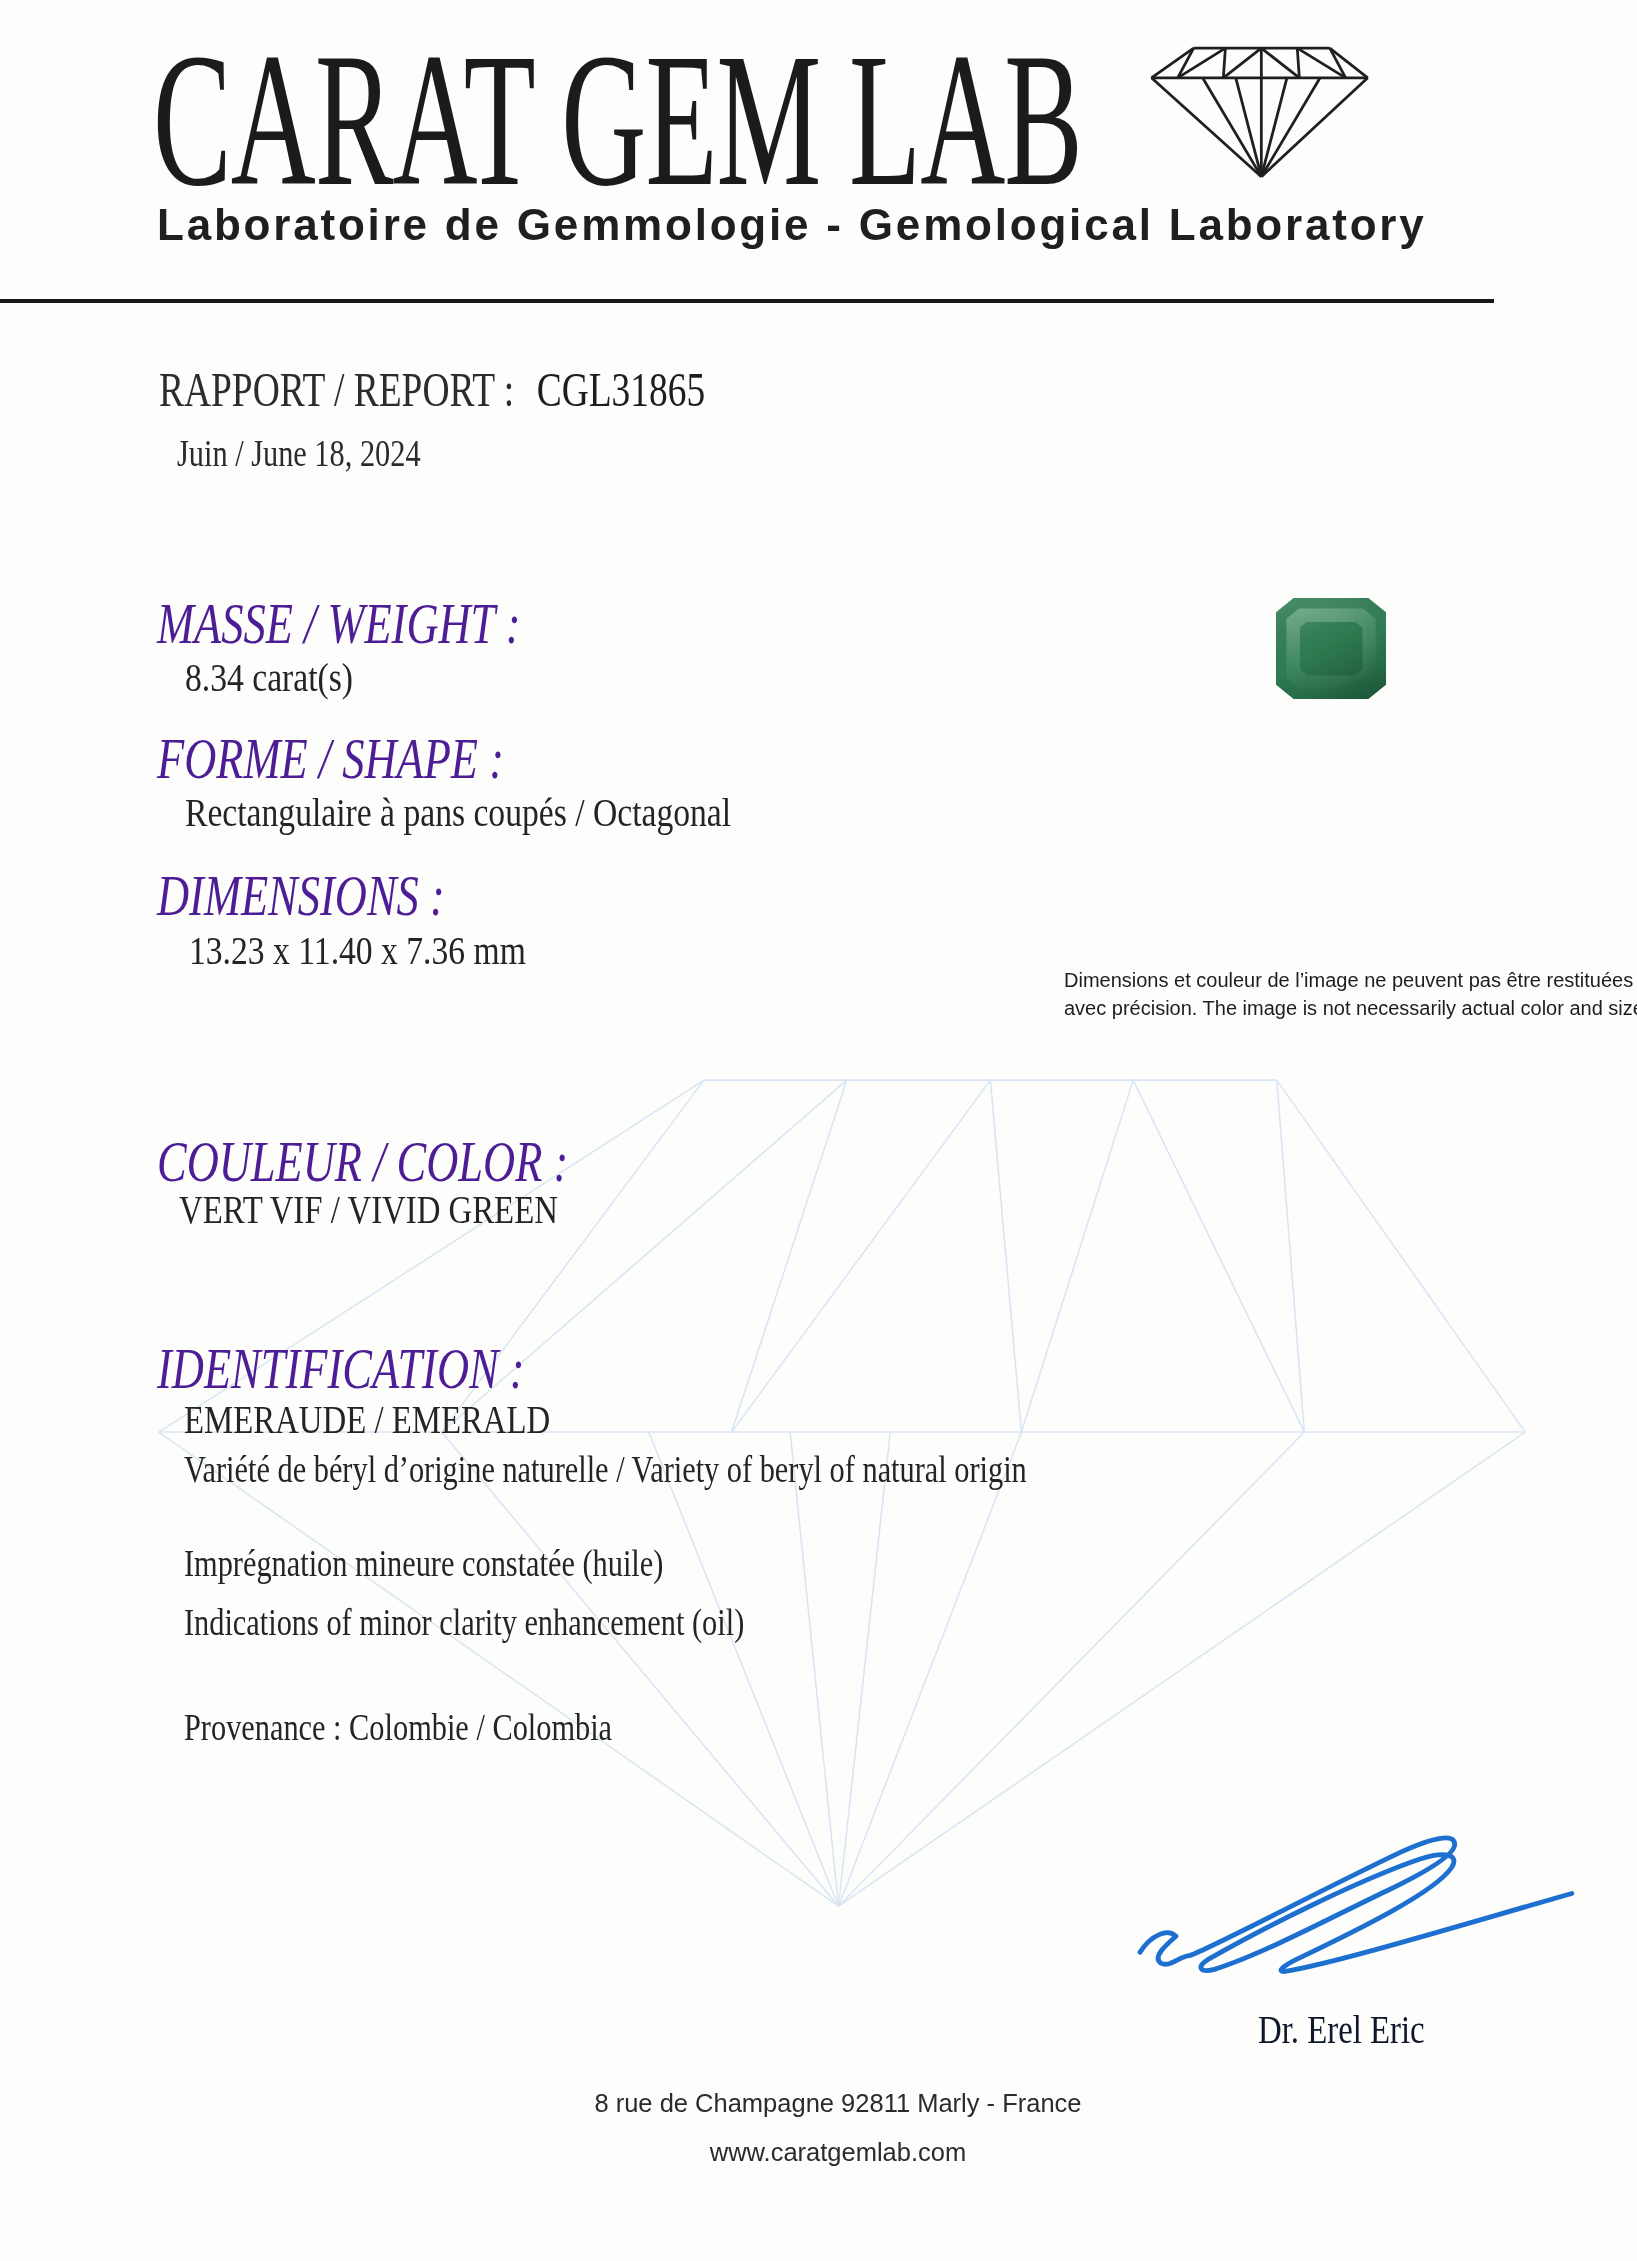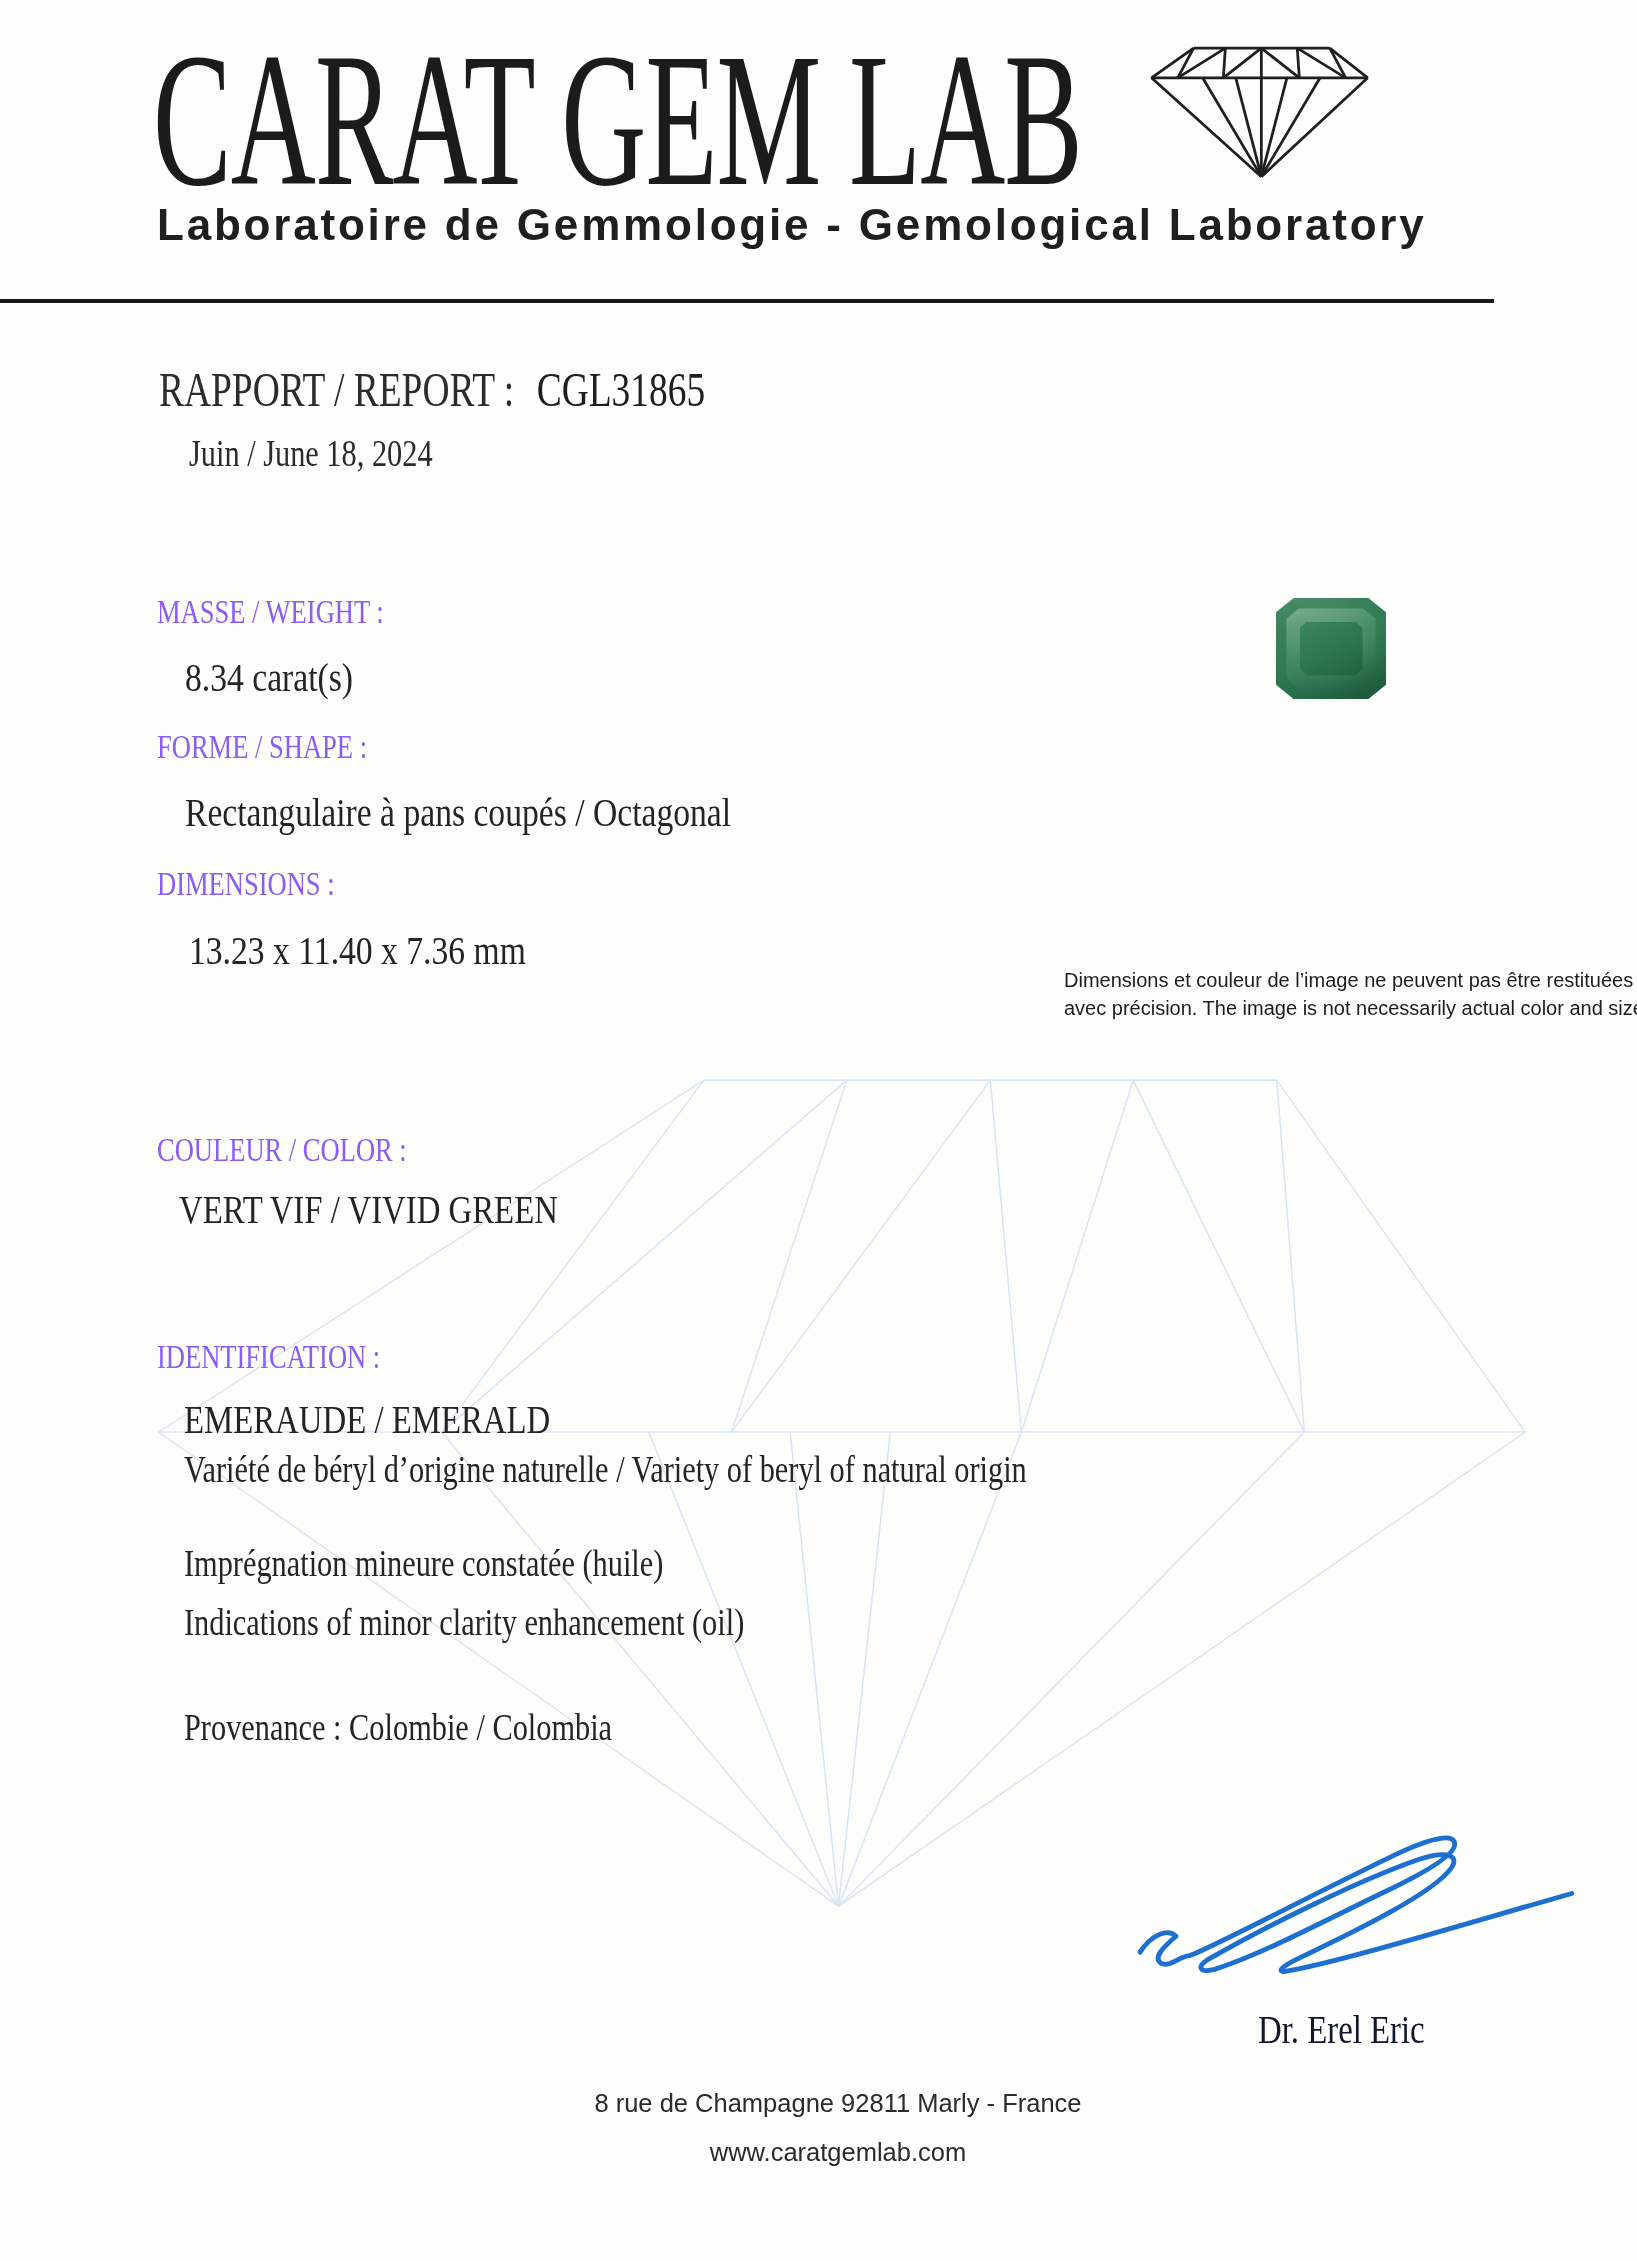--- a/index.html
+++ b/index.html
@@ -18,26 +18,26 @@
   .cond84{display:inline-block;transform-origin:0 50%;transform:scaleX(0.82);}
   .brand-title{
     font-size:190px;letter-spacing:-1.4px;color:#1b1b1b;font-weight:400;
   }
   .brand-title .cond{transform:scaleX(0.62);}
   .subtitle{
     font-family:"Liberation Sans", sans-serif;
     font-size:44px;font-weight:600;letter-spacing:2.8px;color:#1f1f1f;
   }
   .rule{position:absolute;left:0;top:299px;width:1494px;height:3.5px;background:#181818;}
-  .label{font-size:34px;color:#8b5cf6;}
+  .label{font-size:57px;color:#4c1d95;font-style:italic;}
   .value{font-size:41px;color:#242424;}
   .small-line{font-size:37px;color:#242424;}
   .report-line{font-size:48px;color:#2c2c2c;}
   .report-line .num{color:#1e1e1e;padding-left:29px;}
-  .date-line{font-size:37px;color:#2b2b2b;margin-left:12px;}
+  .date-line{font-size:37px;color:#2b2b2b;}
   .disclaimer{
     font-family:"Liberation Sans", sans-serif;
     font-size:20px;line-height:28px;color:#1d1d1d;white-space:nowrap;
   }
   .doctor{font-size:40px;color:#0f172a;}
   .footer{
     position:absolute;left:39px;right:0;top:2091px;text-align:center;
     font-family:"Liberation Sans", sans-serif;color:#2b2b2b;
   }
   .footer .line1{font-size:25.5px;line-height:25.5px;}

